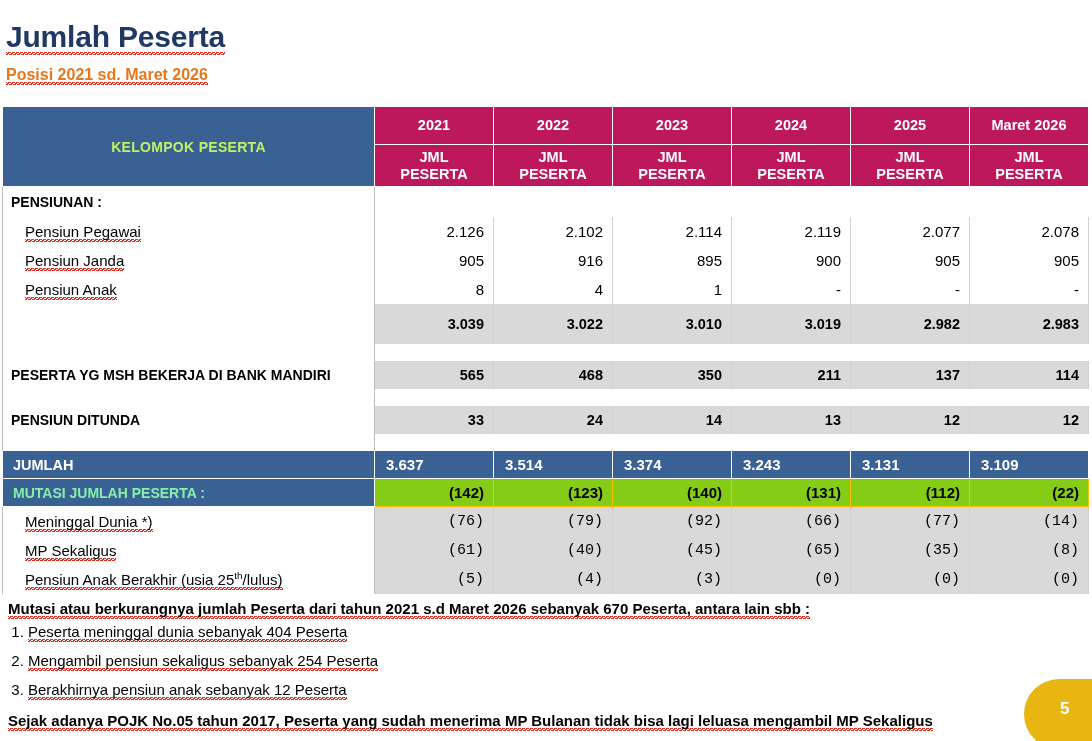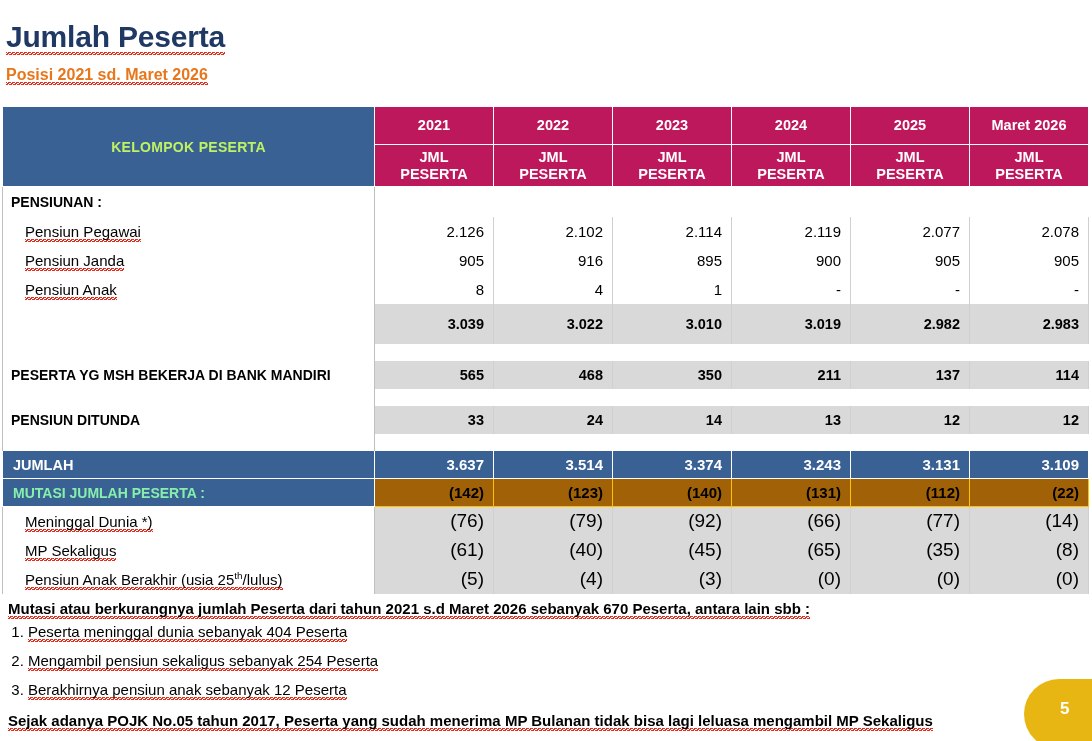--- a/index.html
+++ b/index.html
@@ -109,41 +109,41 @@
     text-align: right;
     padding-right: 9px;
     font-size: 15px;
     color: #000;
     border-left: 1px solid #D0D0D0;
     border-right: 1px solid #D0D0D0;
     border-top: none; border-bottom: none;
     background: #ffffff;
   }
   td.val.gray { background: #D9D9D9; font-weight: bold; font-size: 14.5px; }
-  td.val.gray.plain { font-weight: normal; font-size: 19px; }
+  td.val.gray.plain { font-weight: normal; font-size: 15px; font-family: Liberation Mono, monospace; }
   td.val.blank { background: #ffffff; border-color: #ffffff; }
 
   
   tr.row-jumlah td {
     background: #3A6193;
     color: #ffffff;
     font-weight: bold;
     border: 1px solid #ffffff;
   }
   tr.row-jumlah td.lbl { text-align: left; padding-left: 10px; font-size: 14.5px; }
-  tr.row-jumlah td.val { text-align: right; padding-right: 9px; font-size: 15px; color:#fff; }
+  tr.row-jumlah td.val { text-align: left; padding-right: 9px; font-size: 15px; color:#fff;padding-left:11px; }
 
   
   tr.row-mutasi td.lbl {
     background: #3A6193; color:#86efac; font-weight: bold;
     text-align: left; padding-left: 10px; font-size: 14px;
     border: 1px solid #ffffff;
   }
   tr.row-mutasi td.val {
-    background: #a16207; color:#000; font-weight: bold;
+    background: #84cc16; color:#000; font-weight: bold;
     text-align: right; padding-right: 9px; font-size: 15px;
     border: 1px solid #FFC000;
   }
 
   .spacer-row td { height: 17px; }
   sup { font-size: 0.66em; vertical-align: super; }
 
   
   .notes {
     position: absolute;

